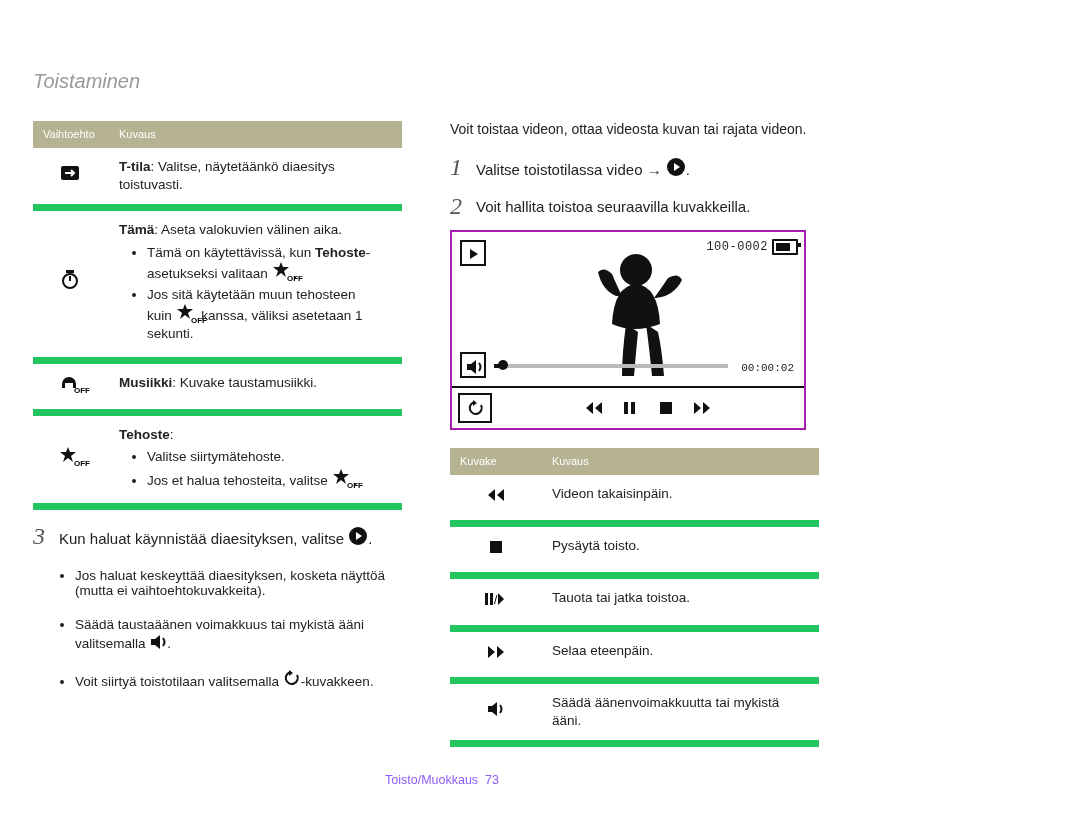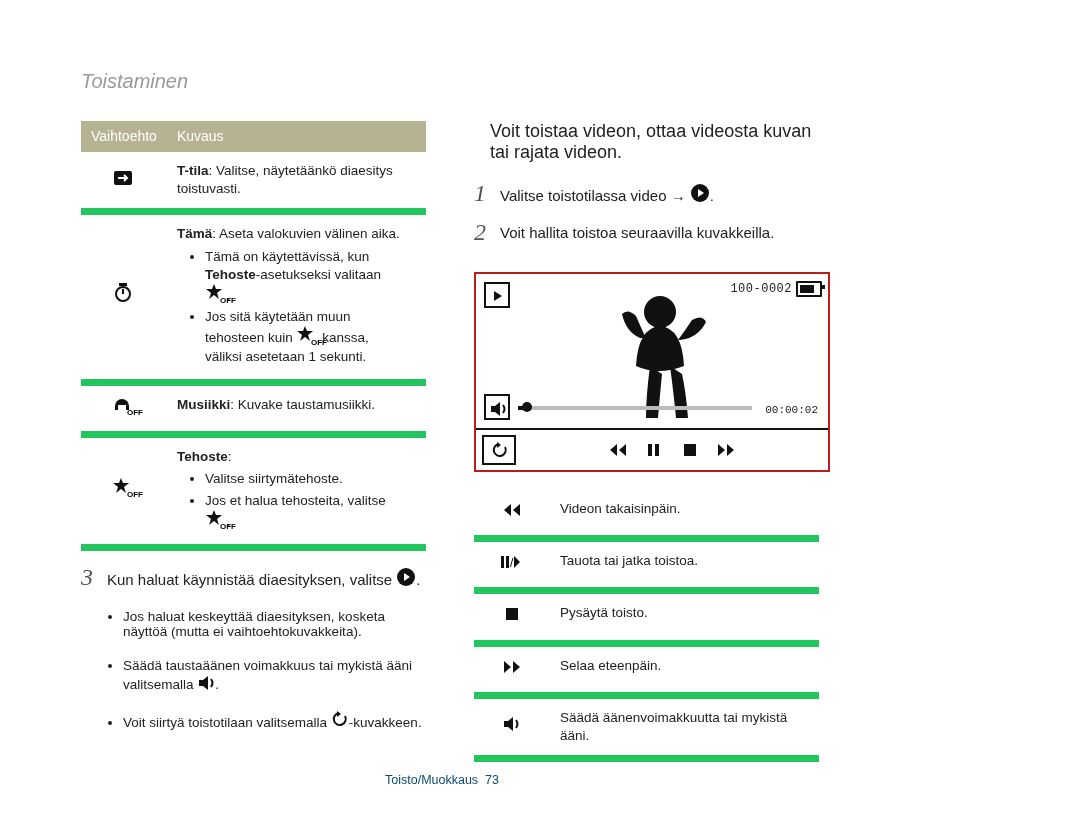--- a/index.html
+++ b/index.html
@@ -6,21 +6,21 @@
     margin: 0;
     padding: 0;
     font-family: Arial, Helvetica, sans-serif;
     background: #fff;
     color: #222;
   }
   .page {
     width: 884px;
     height: 815px;
     box-sizing: border-box;
-    padding: 70px 65px 30px 81px;
+    padding: 70px 65px 30px 33px;
     position: relative;
   }
   .section-title {
     font-size: 20px;
     color: #9a9a9a;
     font-style: italic;
     font-weight: 300;
     margin-bottom: 28px;
   }
   .columns {
@@ -38,21 +38,21 @@
     font-size: 13.5px;
     line-height: 1.35;
   }
   table.defs th {
     background: #b5b391;
     color: #fff;
     text-align: left;
     font-weight: 400;
     padding: 6px 10px;
     border: none;
-    font-size: 14px;
+    font-size: 11px;
   }
   table.defs td {
     padding: 10px 10px;
     border-bottom: 7px solid #22c55e;
     vertical-align: top;
   }
   table.defs td.iconcell {
     width: 56px;
     text-align: center;
     vertical-align: middle;
@@ -99,29 +99,28 @@
     margin: 19px 0;
   }
   
   h2.heading {
     font-size: 26px;
     color: #d79b54;
     font-weight: 500;
     margin: 0 0 10px 0;
   }
   .intro {
-    font-size: 18px;
+    font-size: 14px;
     margin-bottom: 18px;
-    margin-left: 16px;
   }
   
   .video-shot {
     width: 352px;
-    margin: 28px 0 18px 0;
-    border: 2px solid #b91c1c;
+    margin: 12px 0 18px 0;
+    border: 2px solid #a21caf;
   }
   .video-top {
     position: relative;
     height: 154px;
     background: #fff;
   }
   .play-ind {
     position: absolute;
     left: 8px;
     top: 8px;
@@ -229,21 +228,21 @@
     gap: 16px;
     align-items: center;
   }
   .footer {
     position: absolute;
     left: 0;
     right: 0;
     bottom: 28px;
     text-align: center;
     font-size: 12.5px;
-    color: #0c4a6e;
+    color: #8b5cf6;
   }
   .bold { font-weight: bold; }
   svg { overflow: visible; }
 </style>
 </head>
 <body>
 
 <svg width="0" height="0" style="position:absolute">
   <defs>
     <g id="g-star-off">
@@ -466,40 +465,44 @@
               </svg>
             <svg width="20" height="20">
                 <use href="#g-forward"></use>
               </svg>
           </div>
         </div>
       </div>
 
       <table class="defs">
         <tbody>
+            <tr>
+          <th style="width:72px">Kuvake</th>
+          <th>Kuvaus</th>
+        </tr>
         <tr>
           <td class="iconcell"><svg width="20" height="20">
                   <use href="#g-rewind"></use>
                 </svg></td>
           <td>Videon takaisinpäin.</td>
         </tr>
         <tr>
+          <td class="iconcell"><svg width="20" height="20">
+                  <use href="#g-stop"></use>
+                </svg></td>
+          <td>Pysäytä toisto.</td>
+        </tr>
+        <tr>
           <td class="iconcell"><svg width="24" height="20">
                   <use href="#g-pauseplay"></use>
                 </svg></td>
           <td>Tauota tai jatka toistoa.</td>
         </tr>
         <tr>
           <td class="iconcell"><svg width="20" height="20">
-                  <use href="#g-stop"></use>
-                </svg></td>
-          <td>Pysäytä toisto.</td>
-        </tr>
-        <tr>
-          <td class="iconcell"><svg width="20" height="20">
                   <use href="#g-forward"></use>
                 </svg></td>
           <td>Selaa eteenpäin.</td>
         </tr>
         <tr>
           <td class="iconcell"><svg width="20" height="20">
                   <use href="#g-speaker"></use>
                 </svg></td>
           <td>Säädä äänenvoimakkuutta tai mykistä ääni.</td>
         </tr>

